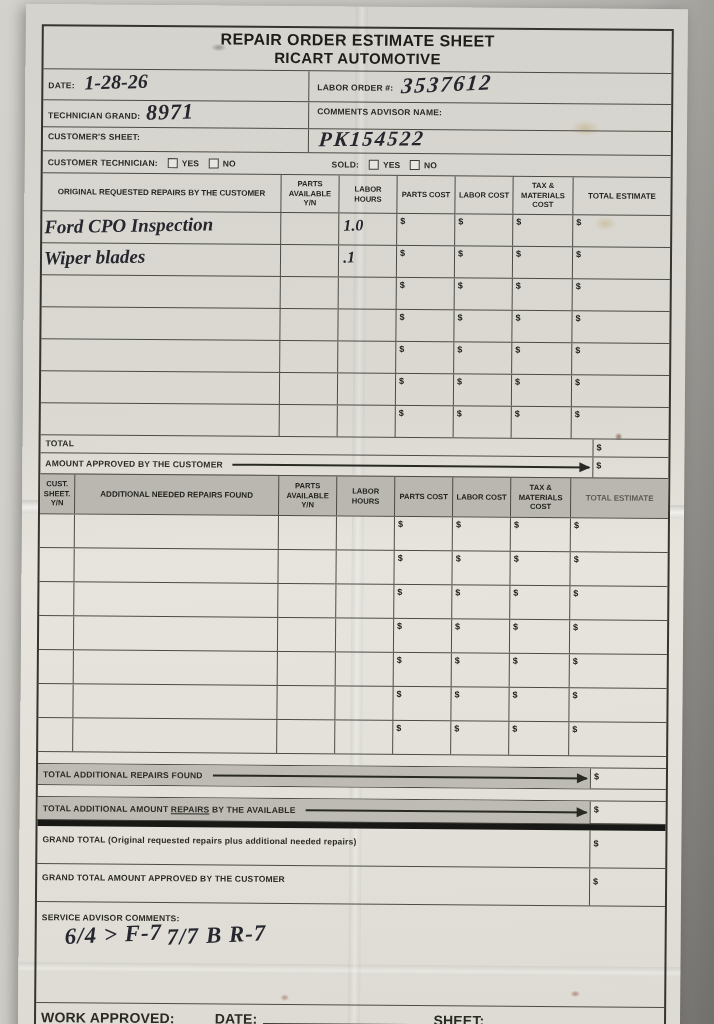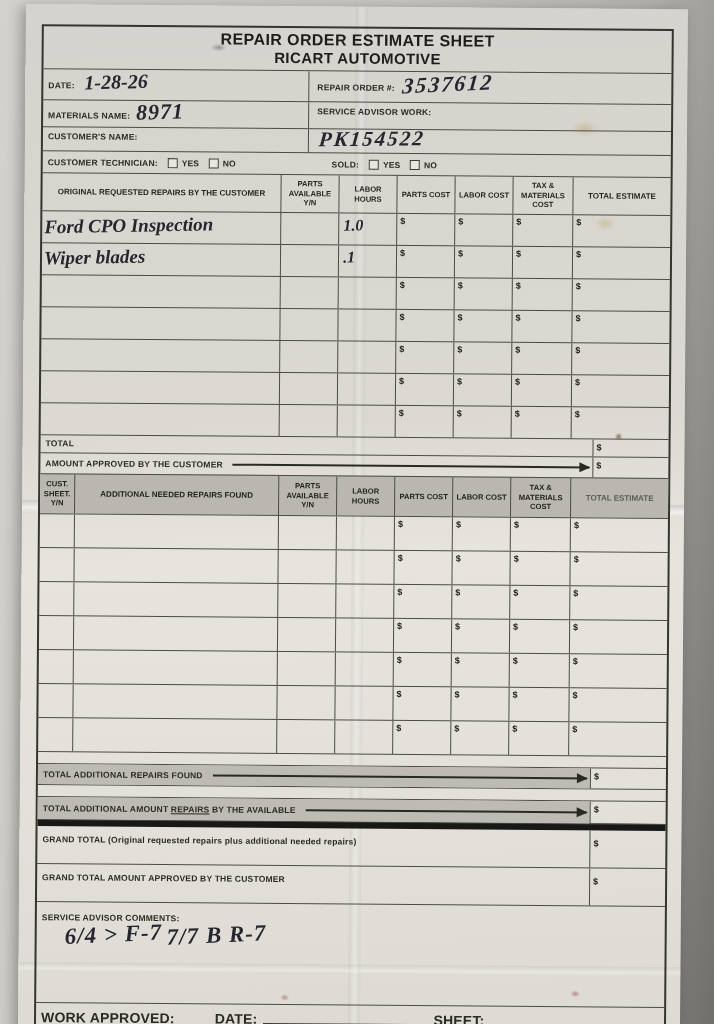--- a/index.html
+++ b/index.html
@@ -128,36 +128,36 @@
       <div class="t1">REPAIR ORDER ESTIMATE SHEET</div>
       <div class="t2">RICART AUTOMOTIVE</div>
     </div>
 
     <div class="sec hrow rowA">
       <div class="hleft">
         <span class="lbl">DATE:</span>
         <span class="hw hw-date">1-28-26</span>
       </div>
       <div class="hright">
-        <span class="lbl">REPAIR ORDER #:</span>
+        <span class="lbl">LABOR ORDER #:</span>
         <span class="hw hw-ro">3537612</span>
       </div>
     </div>
     <div class="sec hrow rowB">
       <div class="hleft">
-        <span class="lbl">MATERIALS NAME:</span>
+        <span class="lbl">TECHNICIAN GRAND:</span>
         <span class="hw hw-tech">8971</span>
       </div>
       <div class="hright">
-        <span class="lbl">SERVICE ADVISOR WORK:</span>
+        <span class="lbl">COMMENTS ADVISOR NAME:</span>
       </div>
     </div>
     <div class="sec hrow rowC">
       <div class="hleft">
-        <span class="lbl">CUSTOMER'S NAME:</span>
+        <span class="lbl">CUSTOMER'S SHEET:</span>
       </div>
       <div class="hright">
         <span class="hw hw-stock">PK154522</span>
       </div>
     </div>
     <div class="sec rowD">
       <span class="lbl">CUSTOMER TECHNICIAN:</span>
       <span class="cb"></span>
       <span class="cbl">YES</span>
       <span class="cb"></span>

